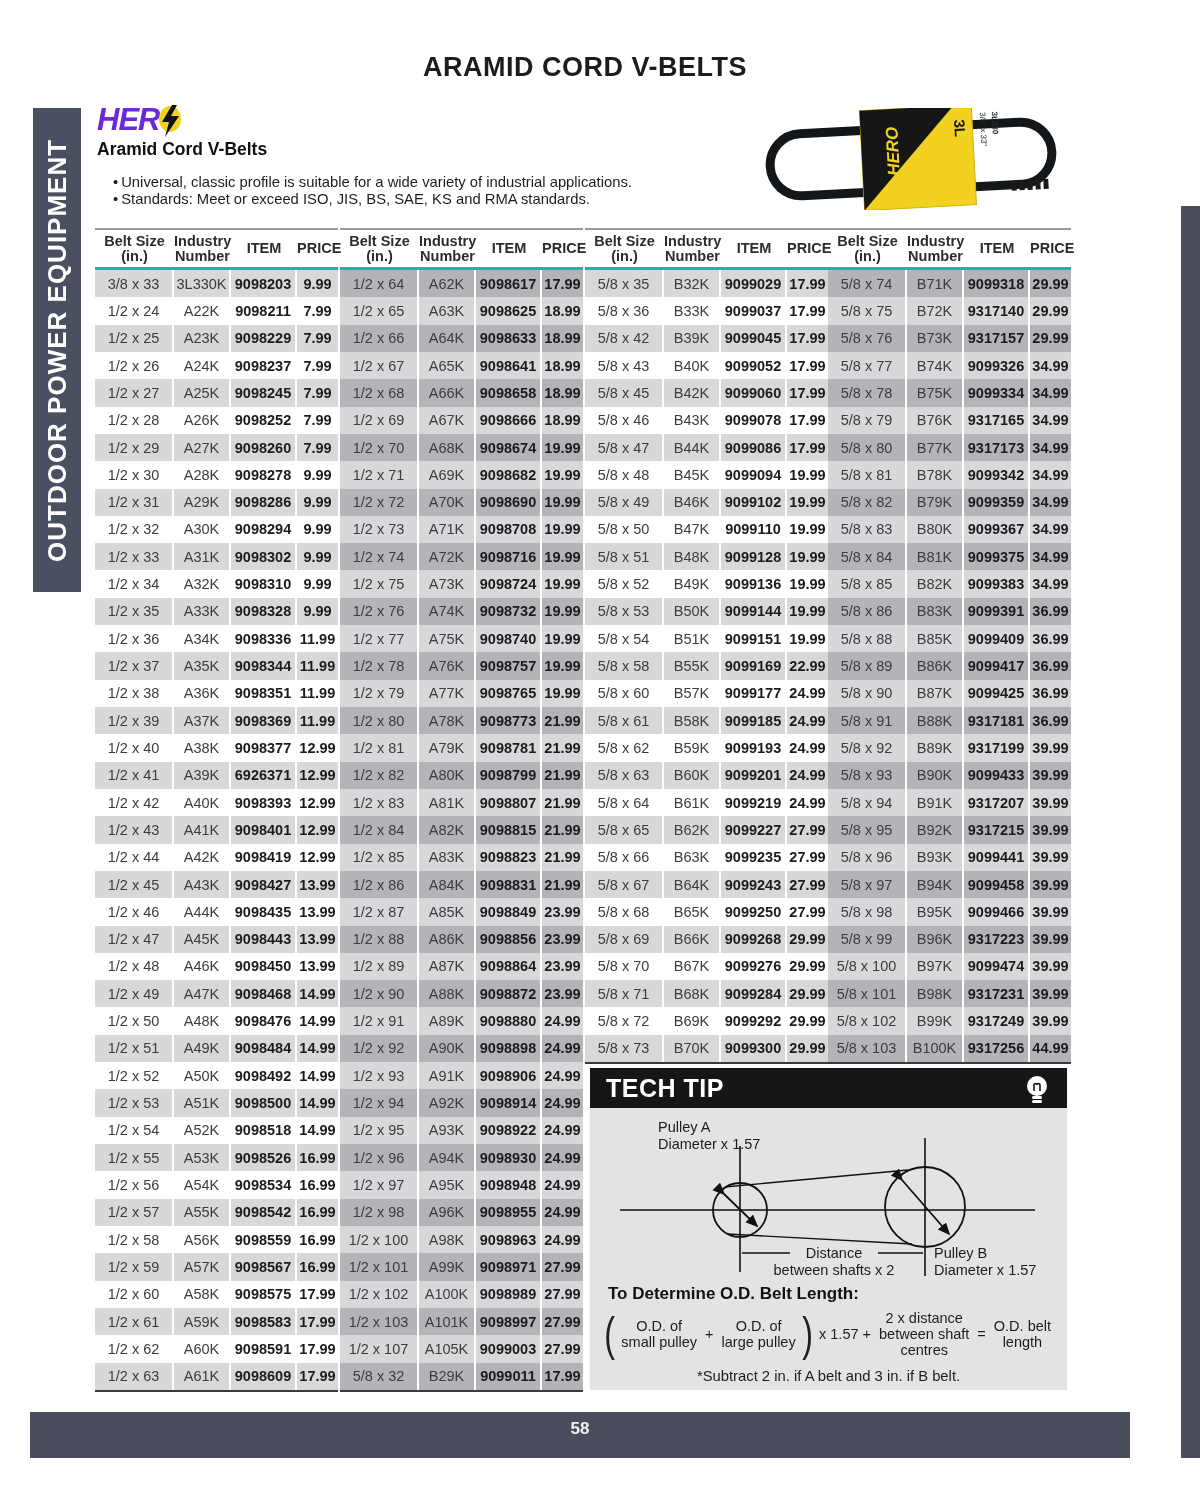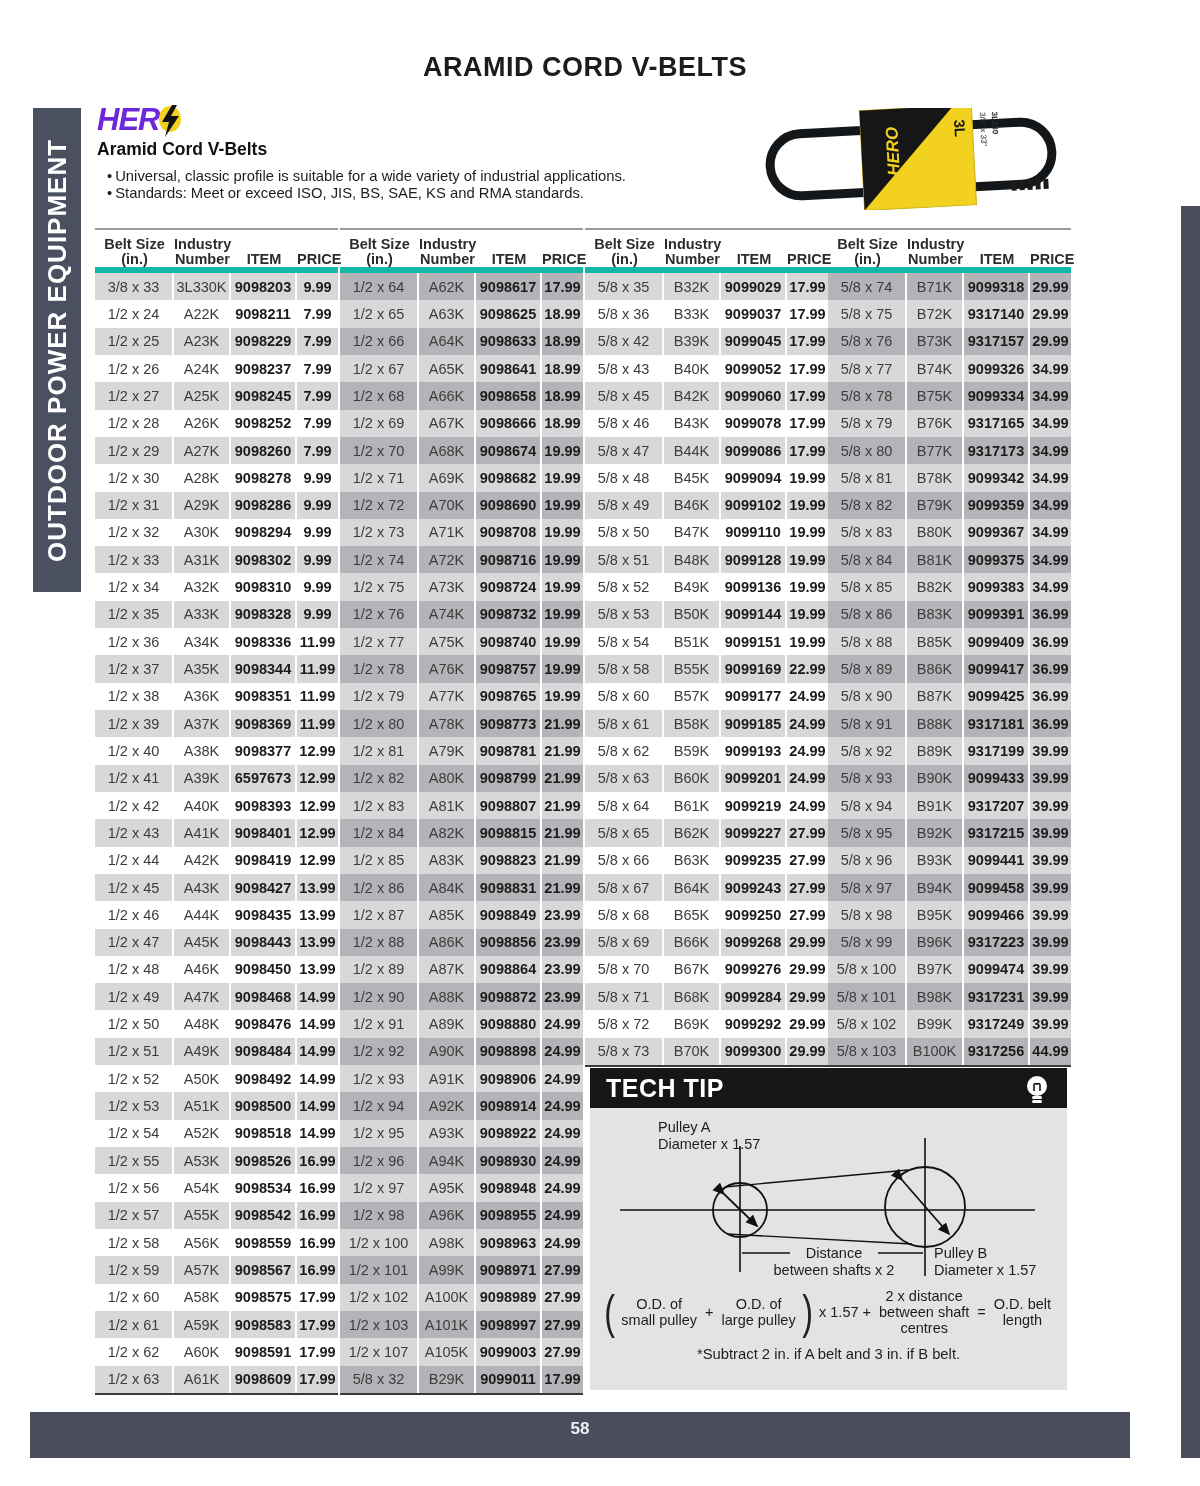--- a/index.html
+++ b/index.html
@@ -14,32 +14,32 @@
   .side-band{position:absolute;left:33px;top:108px;width:48px;height:484px;background:#4a5060;}
   .side-band span{position:absolute;left:0;top:0;width:48px;height:484px;display:flex;
     align-items:center;justify-content:center;writing-mode:vertical-rl;transform:rotate(180deg);
     color:#fff;font-weight:bold;font-size:26px;letter-spacing:1px;white-space:nowrap;}
 
   
   .logo{position:absolute;left:97px;top:104px;height:36px;display:flex;align-items:flex-start;}
   .logo .brand{font-size:31px;font-weight:bold;font-style:italic;color:#6d28d9;letter-spacing:-1px;line-height:32px;}
   .logo svg{margin-left:-2px;}
   .intro-heading{position:absolute;left:97px;top:139px;font-size:17.5px;font-weight:bold;color:#111;}
-  .bullets{position:absolute;left:97px;top:158px;width:660px;list-style:none;margin:10px;padding:0;}
+  .bullets{position:absolute;left:97px;top:158px;width:660px;list-style:none;margin:16px;padding:0;}
   .bullets li{font-size:14.8px;line-height:17.4px;color:#1d1d1d;}
   .bullets li:before{content:"\2022";margin-right:3px;}
 
   
   .belt-img{position:absolute;left:760px;top:108px;width:302px;height:102px;}
 
   
   .belt-table{position:absolute;top:228px;width:243px;}
   .t0{left:95px;}  .t1{left:340px;}  .t2{left:585px;}  .t3{left:828px;}
-  .thead{border-top:2px solid #9a9a9a;border-bottom:6px solid #14b8a6;height:37px;
-     display:flex;align-items:flex-end;padding:0;}
+  .thead{border-top:2px solid #9a9a9a;border-bottom:3px solid #14b8a6;height:37px;
+     display:flex;align-items:center;padding:0;}
   .th{display:flex;flex-direction:column;justify-content:center;text-align:center;
      font-weight:bold;font-size:14.5px;line-height:15px;color:#2c2c2c;}
   .th.h0{width:79px;} .th.h1{width:57px;} .th.h2{width:66px;} .th.h3{width:41px;}
   .trow{display:flex;height:27.32px;align-items:stretch;}
   .tcell{display:flex;align-items:center;justify-content:center;font-size:14.5px;
      color:#3c3c3c;white-space:nowrap;margin-right:2px;}
   .tcell.c0{width:77px;}
   .tcell.c1{width:55px;}
   .tcell.c2{width:64px;font-weight:bold;color:#1b1b1b;}
   .tcell.c3{width:41px;font-weight:bold;color:#1b1b1b;margin-right:0;}
@@ -236,21 +236,21 @@
         </div>
         <div class="trow">
           <div class="tcell c0">1/2 x 40</div>
           <div class="tcell c1">A38K</div>
           <div class="tcell c2">9098377</div>
           <div class="tcell c3">12.99</div>
         </div>
         <div class="trow">
           <div class="tcell c0">1/2 x 41</div>
           <div class="tcell c1">A39K</div>
-          <div class="tcell c2">6597673</div>
+          <div class="tcell c2">6926371</div>
           <div class="tcell c3">12.99</div>
         </div>
         <div class="trow">
           <div class="tcell c0">1/2 x 42</div>
           <div class="tcell c1">A40K</div>
           <div class="tcell c2">9098393</div>
           <div class="tcell c3">12.99</div>
         </div>
         <div class="trow">
           <div class="tcell c0">1/2 x 43</div>
@@ -1070,20 +1070,21 @@
 
       <line x1="152" y1="143" x2="200" y2="143" stroke="#111" stroke-width="1.4"></line>
       <line x1="288" y1="143" x2="333" y2="143" stroke="#111" stroke-width="1.4"></line>
       <text x="244" y="148" font-size="14.5" fill="#1d1d1d" text-anchor="middle">Distance</text>
       <text x="244" y="165" font-size="14.5" fill="#1d1d1d" text-anchor="middle">between shafts x 2</text>
 
       <text x="344" y="148" font-size="14.5" fill="#1d1d1d">Pulley B</text>
       <text x="344" y="165" font-size="14.5" fill="#1d1d1d">Diameter x 1.57</text>
     </svg>
 
+    <div class="tt-heading">To Determine O.D. Belt Length:</div>
 
     <div class="formula">
       <span class="paren">(</span>
       <span class="stack">
         <span>O.D. of</span>
           <span>small pulley</span>
       </span>
       <span class="op">+</span>
       <span class="stack">
         <span>O.D. of</span>

